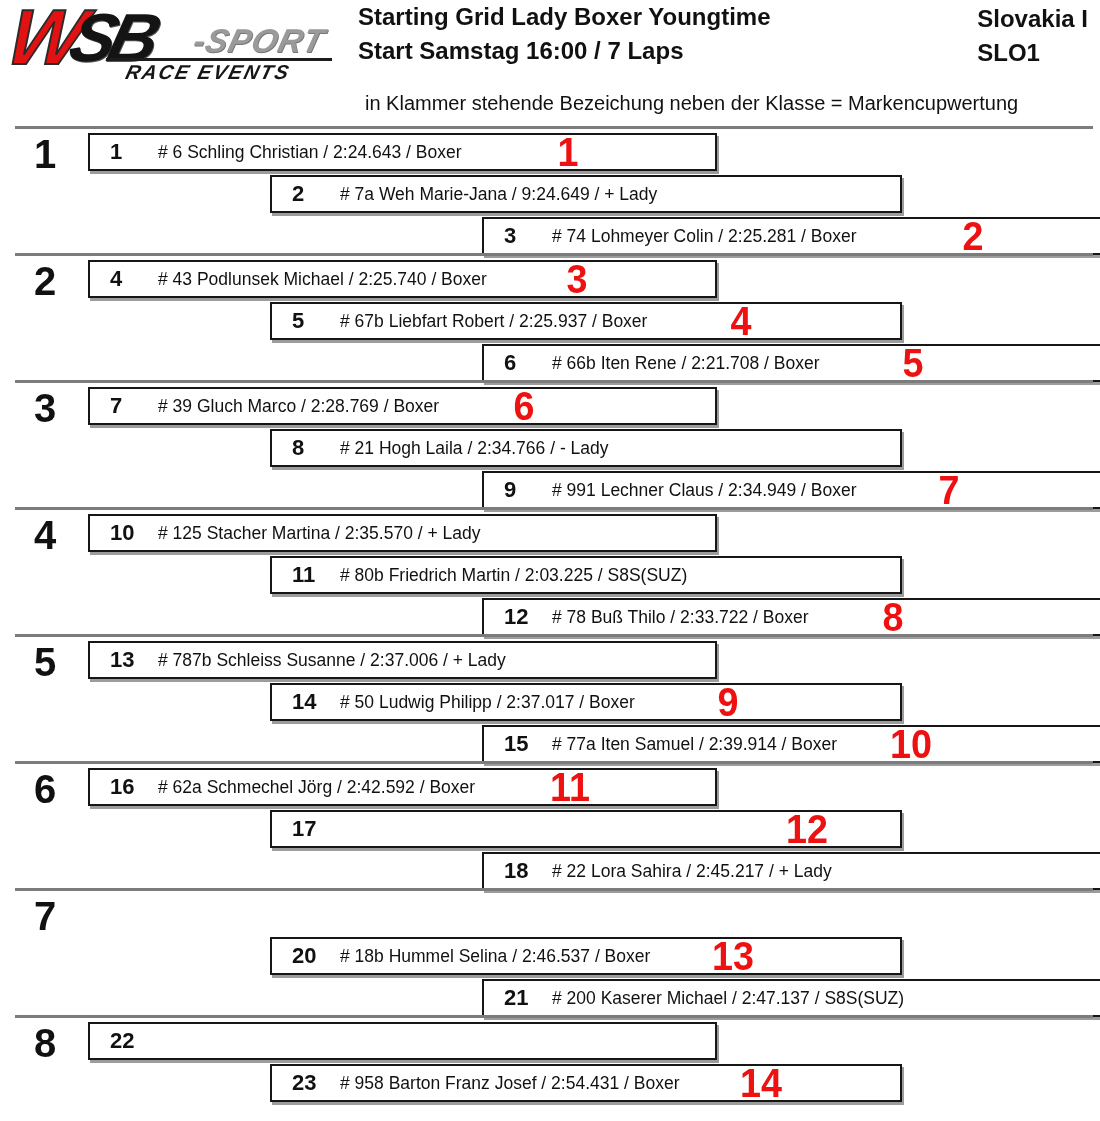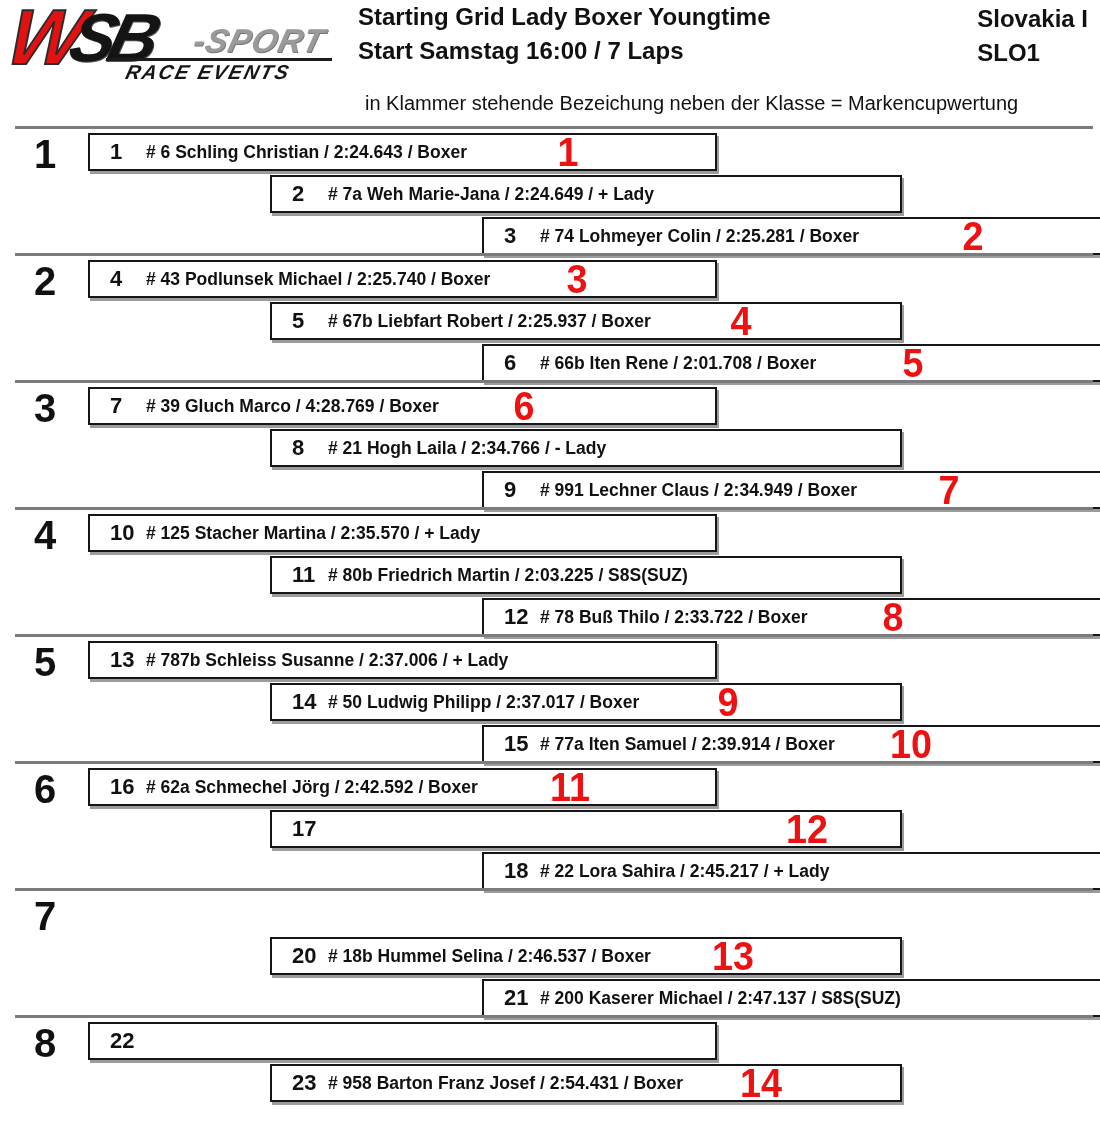--- a/index.html
+++ b/index.html
@@ -30,21 +30,21 @@
   .row { position:absolute; left:0; width:1100px; height:130px; }
   .sep { position:absolute; left:15px; top:0; width:1078px; height:3px; background:#7c7c7c; }
   .row-num { position:absolute; left:20px; top:6px; width:50px; text-align:center;
              font-size:40px; font-weight:bold; }
   .gbox { position:absolute; height:34px; background:#fff; border:2px solid #161616;
           box-shadow:2px 3px 0 #9c9c9c; display:flex; align-items:center; }
   .slot-a { left:88px;  top:7px;  width:625px; }
   .slot-b { left:270px; top:49px; width:628px; }
   .slot-c { left:482px; top:91px; width:622px; }   
   .pos   { font-size:22px; font-weight:bold; margin-left:20px; min-width:28px; }
-  .entry { font-size:17.5px; margin-left:8px; white-space:nowrap;font-weight:bold; }
+  .entry { font-size:17.5px; margin-left:20px; white-space:nowrap; }
   .ann   { position:absolute; top:-4px; transform:translateX(-50%) scaleX(0.92);
            font-size:41px; line-height:42px; font-weight:bold; color:#ee1111; }
 </style>
 </head>
 <body>
 
 <div id="page">
 
   <div class="logo">
     <span class="w">W</span>
@@ -69,21 +69,21 @@
   <div class="row" style="top:126px">
     <div class="sep"></div>
     <div class="row-num">1</div>
     <div class="gbox slot-a">
       <span class="pos">1</span>
       <span class="entry"># 6 Schling Christian / 2:24.643 / Boxer</span>
       <span class="ann" style="left:478px">1</span>
     </div>
     <div class="gbox slot-b">
       <span class="pos">2</span>
-      <span class="entry"># 7a Weh Marie-Jana / 2:24.649 / + Lady</span>
+      <span class="entry"># 7a Weh Marie-Jana / 9:24.649 / + Lady</span>
     </div>
     <div class="gbox slot-c">
       <span class="pos">3</span>
       <span class="entry"># 74 Lohmeyer Colin / 2:25.281 / Boxer</span>
       <span class="ann" style="left:489px">2</span>
     </div>
   </div>
 
   <div class="row" style="top:253px">
     <div class="sep"></div>
@@ -93,31 +93,31 @@
       <span class="entry"># 43 Podlunsek Michael / 2:25.740 / Boxer</span>
       <span class="ann" style="left:487px">3</span>
     </div>
     <div class="gbox slot-b">
       <span class="pos">5</span>
       <span class="entry"># 67b Liebfart Robert / 2:25.937 / Boxer</span>
       <span class="ann" style="left:469px">4</span>
     </div>
     <div class="gbox slot-c">
       <span class="pos">6</span>
-      <span class="entry"># 66b Iten Rene / 2:01.708 / Boxer</span>
+      <span class="entry"># 66b Iten Rene / 2:21.708 / Boxer</span>
       <span class="ann" style="left:429px">5</span>
     </div>
   </div>
 
   <div class="row" style="top:380px">
     <div class="sep"></div>
     <div class="row-num">3</div>
     <div class="gbox slot-a">
       <span class="pos">7</span>
-      <span class="entry"># 39 Gluch Marco / 4:28.769 / Boxer</span>
+      <span class="entry"># 39 Gluch Marco / 2:28.769 / Boxer</span>
       <span class="ann" style="left:434px">6</span>
     </div>
     <div class="gbox slot-b">
       <span class="pos">8</span>
       <span class="entry"># 21 Hogh Laila / 2:34.766 / - Lady</span>
     </div>
     <div class="gbox slot-c">
       <span class="pos">9</span>
       <span class="entry"># 991 Lechner Claus / 2:34.949 / Boxer</span>
       <span class="ann" style="left:465px">7</span>

